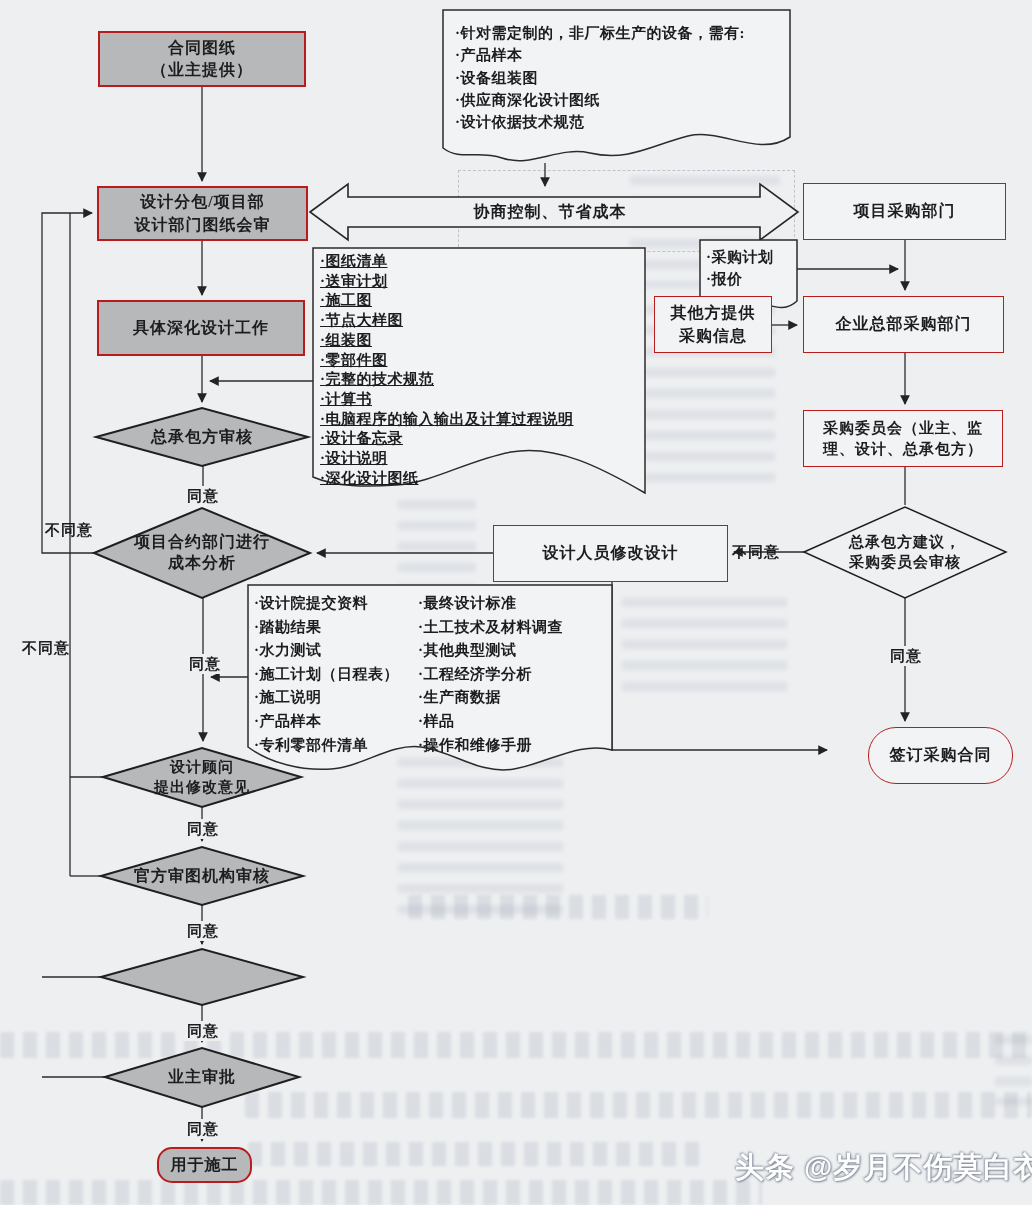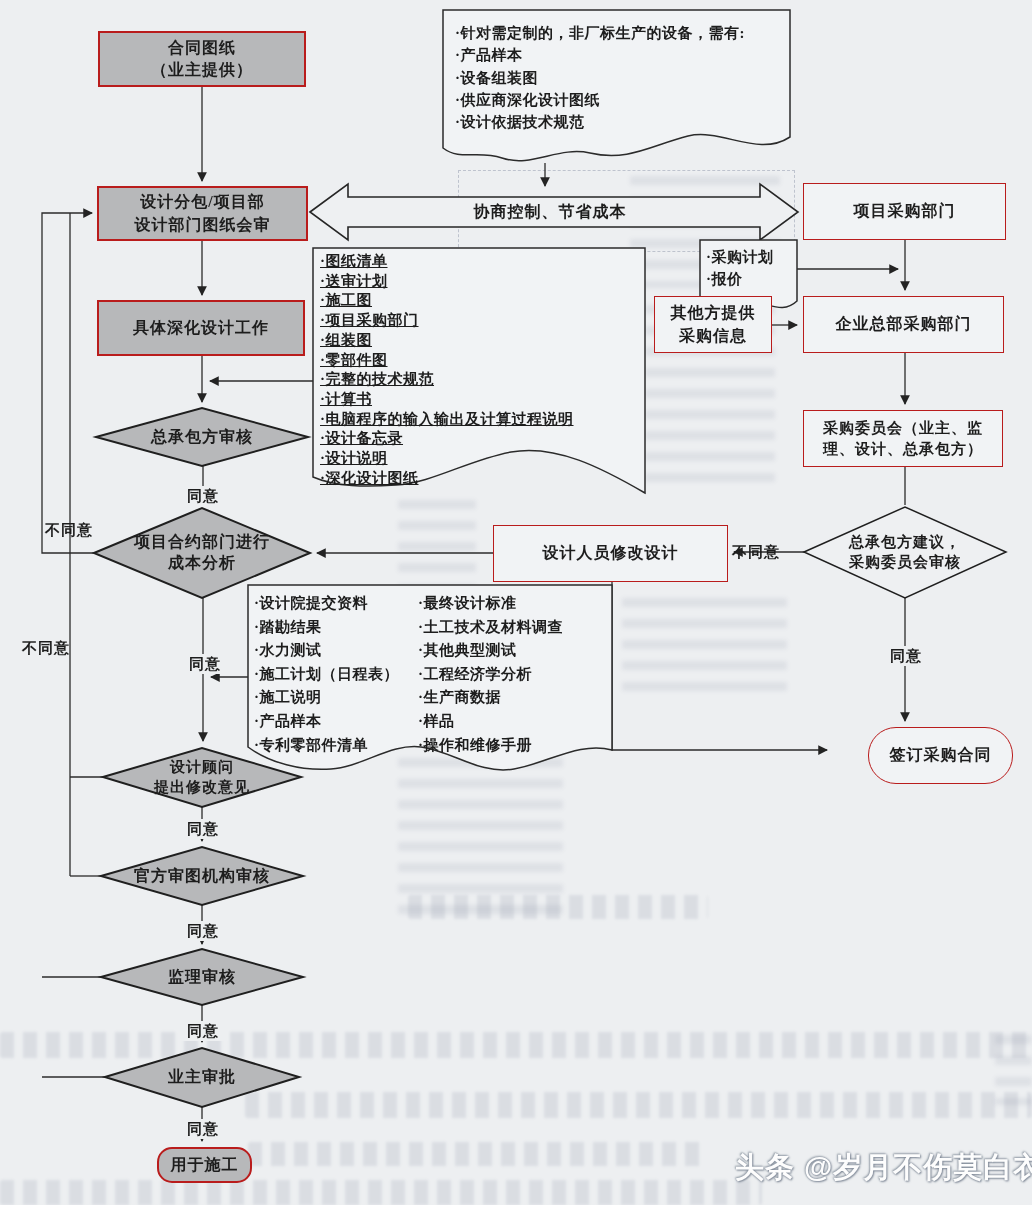--- a/index.html
+++ b/index.html
@@ -139,21 +139,20 @@
 理、设计、总承包方）</div>
   <div class="box white pill" style="left:868px;top:727px;width:145px;height:57px;">签订采购合同</div>
   <div class="box rounded" style="left:157px;top:1147px;width:95px;height:36px;">用于施工</div>
 
   <div class="dlabel" style="left:96px;top:408px;width:212px;height:58px;">总承包方审核</div>
   <div class="dlabel" style="left:94px;top:508px;width:216px;height:90px;">项目合约部门进行
 成本分析</div>
   <div class="dlabel" style="left:103px;top:748px;width:198px;height:59px;font-size:15px;">设计顾问
 提出修改意见</div>
   <div class="dlabel" style="left:101px;top:847px;width:202px;height:58px;">官方审图机构审核</div>
-  <div class="dlabel" style="left:101px;top:949px;width:202px;height:56px;">监理审核</div>
   <div class="dlabel" style="left:105px;top:1048px;width:194px;height:59px;">业主审批</div>
   <div class="dlabel" style="left:804px;top:507px;width:202px;height:91px;font-size:15px;">总承包方建议，
 采购委员会审核</div>
 
   <div class="dlabel" style="left:430px;top:201px;width:240px;height:22px;">协商控制、节省成本</div>
 
   <div class="elabel" style="left:178px;top:486px;width:50px;">同意</div>
   <div class="elabel" style="left:180px;top:654px;width:50px;">同意</div>
   <div class="elabel" style="left:178px;top:819px;width:50px;">同意</div>
   <div class="elabel" style="left:178px;top:921px;width:50px;">同意</div>
@@ -168,21 +167,21 @@
       <div class="li">·针对需定制的，非厂标生产的设备，需有:</div>
       <div class="li">·产品样本</div>
       <div class="li">·设备组装图</div>
       <div class="li">·供应商深化设计图纸</div>
       <div class="li">·设计依据技术规范</div>
     </div>
   <div class="list lh20" style="left:320px;top:252px;text-decoration:underline;">
       <div class="li">·图纸清单</div>
       <div class="li">·送审计划</div>
       <div class="li">·施工图</div>
-      <div class="li">·项目采购部门</div>
+      <div class="li">·节点大样图</div>
       <div class="li">·组装图</div>
       <div class="li">·零部件图</div>
       <div class="li">·完整的技术规范</div>
       <div class="li">·计算书</div>
       <div class="li">·电脑程序的输入输出及计算过程说明</div>
       <div class="li">·设计备忘录</div>
       <div class="li">·设计说明</div>
       <div class="li">·深化设计图纸</div>
     </div>
   <div class="list lh22" style="left:706px;top:246px;">

